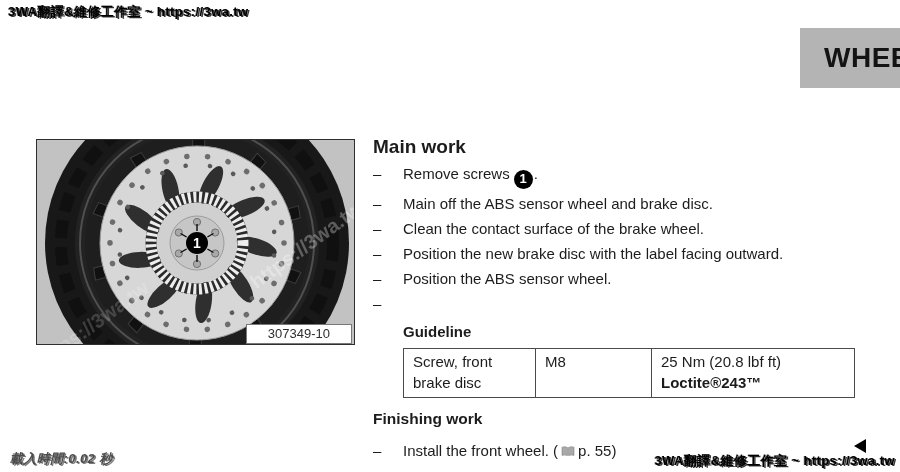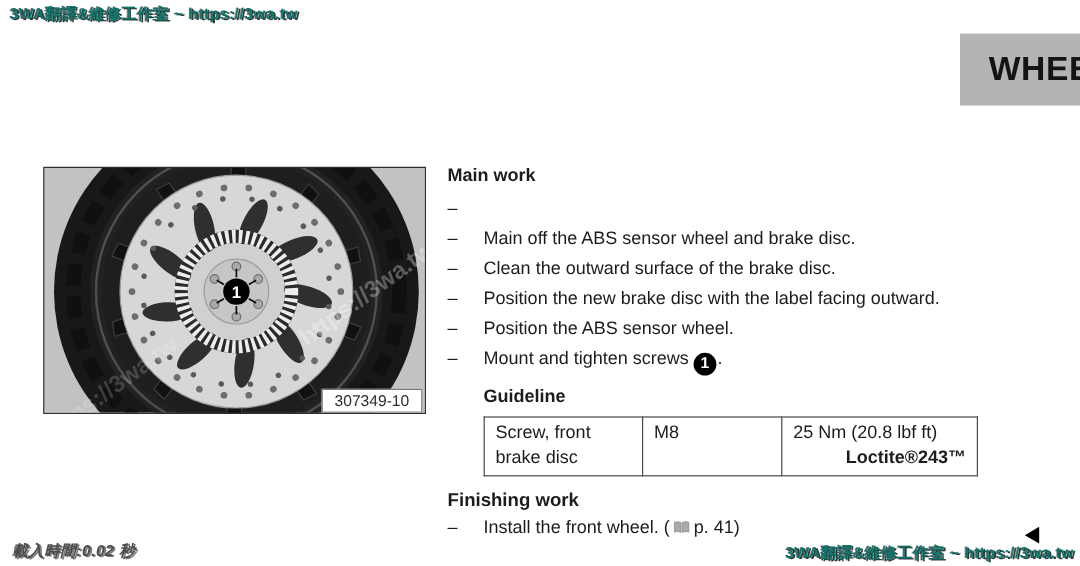--- a/index.html
+++ b/index.html
@@ -7,21 +7,21 @@
   body {
     position:relative;
     background:#ffffff;
     font-family:"Liberation Sans","DejaVu Sans",sans-serif;
     color:#1c1c1c;
   }
 
   
   .wm {
     position:absolute;
-    font-size:13px; font-weight:bold; color:#0f766e;
+    font-size:13px; font-weight:bold; color:#000000;
     letter-spacing:.4px; white-space:nowrap;
     text-shadow:1.6px .8px 0 rgba(20,20,20,.85), -.6px -.4px 0 rgba(60,60,60,.5);
   }
   .wm-top { left:8px; top:3px; }
   .wm-bottom-right { right:5px; bottom:2px; }
   .footer-left {
     position:absolute; left:10px; bottom:4px;
     font-size:13px; font-weight:bold; color:#4c4c4c; letter-spacing:.4px;
     text-shadow:1.4px .8px 0 rgba(90,90,90,.8);
     font-style:italic;
@@ -51,21 +51,21 @@
     position:absolute; left:36px; top:139px;
     width:319px; height:206px;
     border:1px solid #2e2e2e;
     background:#c2c2c2;
     overflow:hidden;
   }
   .figure svg { display:block; }
   .figure-ref {
     position:absolute; right:2px; bottom:0;
     background:#ffffff; border:1px solid #787878;
-    padding:0 10px 1px;
+    padding:0 21px 1px;
     font-size:13px; color:#2e2e2e; line-height:17px;
   }
   .callout-badge {
     position:absolute; left:149px; top:92px;
     width:22px; height:22px; border-radius:50%;
     background:#000; color:#fff;
     font-size:14px; font-weight:bold;
     display:flex; align-items:center; justify-content:center;
   }
   .photo-wm {
@@ -74,43 +74,43 @@
     transform:rotate(-36deg); pointer-events:none;
   }
   .photo-wm.a { right:-18px; top:94px; }
   .photo-wm.b { left:-10px; bottom:8px; color:rgba(255,255,255,.18); }
 
   
   .content {
     position:absolute; left:373px; top:137px; width:500px;
     font-size:15px; line-height:20px;
   }
-  .work-heading { font-size:15px; font-weight:bold; margin-bottom:7px; }
+  .work-heading { font-size:19px; font-weight:bold; margin-bottom:7px; }
   .steps { list-style:none; }
   .steps li { display:flex; margin-bottom:5px; }
   .dash { width:30px; flex-shrink:0; }
   .callout {
     display:inline-flex; width:19px; height:19px; border-radius:50%;
     background:#000; color:#fff; font-size:13px; font-weight:bold;
     align-items:center; justify-content:center;
     vertical-align:-4px; margin:0 1px 0 4px;
   }
   .guideline-label { margin:8px 0 6px 30px;font-weight:bold; }
   table.guideline {
-    margin-left:30px; width:412px;
+    margin-left:30px; width:452px;
     border-collapse:collapse; table-layout:fixed;
   }
   table.guideline td {
     border:1px solid #4a4a4a; vertical-align:top;
     padding:2px 9px 4px; font-size:15px; line-height:21px;
   }
   td.c-item { width:132px; }
   td.c-size { width:116px;margin-top:28px; }
-  .torque-note { font-weight:bold; text-align:right; }
-  .finishing-heading { font-size:15.5px; font-weight:bold; margin:11px 0 2px; }
+  .torque-note { font-weight:bold; text-align:left; }
+  .finishing-heading { font-size:15.5px; font-weight:bold; margin:11px 0 12px; }
   .book-icon { display:inline-block; vertical-align:-1px; margin:0 3px; }
 </style>
 </head>
 <body>
 
 <div class="wm wm-top">3WA翻譯&amp;維修工作室 ~ https://3wa.tw</div>
 
 <div class="section-header">
   <span>WHEELS</span>
 </div>
@@ -205,40 +205,40 @@
   <div class="callout-badge">1</div>
   <div class="figure-ref">307349-10</div>
 </div>
 
 <div class="content">
   <div class="work-heading">Main work</div>
 
   <ul class="steps">
     <li>
       <span class="dash">–</span>
+      <span><span>Remove screws</span><span class="callout">1</span><span>.</span></span>
     </li>
     <li>
       <span class="dash">–</span>
       <span>Main off the ABS sensor wheel and brake disc.</span>
     </li>
     <li>
       <span class="dash">–</span>
-      <span>Clean the outward surface of the brake disc.</span>
+      <span>Clean the contact surface of the brake wheel.</span>
     </li>
     <li>
       <span class="dash">–</span>
       <span>Position the new brake disc with the label facing outward.</span>
     </li>
     <li>
       <span class="dash">–</span>
       <span>Position the ABS sensor wheel.</span>
     </li>
     <li>
       <span class="dash">–</span>
-      <span><span>Mount and tighten screws</span><span class="callout">1</span><span>.</span></span>
     </li>
   </ul>
 
   <div class="guideline-label">Guideline</div>
 
   <table class="guideline">
     <tbody>
         <tr>
       <td class="c-item">
         <div>Screw, front</div>
@@ -254,20 +254,20 @@
     </table>
 
   <div class="finishing-heading">Finishing work</div>
   <ul class="steps">
     <li>
       <span class="dash">–</span>
       <span><span>Install the front wheel.</span>
         <span>(</span><svg class="book-icon" width="14" height="11" viewBox="0 0 14 11">
             <path d="M1 1.2 Q3.6 .1 6.5 1.4 L6.5 9.6 Q3.6 8.4 1 9.4 Z" fill="#a9a9a9" stroke="#858585" stroke-width=".6"></path>
             <path d="M13 1.2 Q10.4 .1 7.5 1.4 L7.5 9.6 Q10.4 8.4 13 9.4 Z" fill="#a9a9a9" stroke="#858585" stroke-width=".6"></path>
-          </svg><span>p. 41</span><span>)</span></span>
+          </svg><span>p. 55</span><span>)</span></span>
     </li>
   </ul>
 </div>
 
 <div class="nav-prev"></div>
 <div class="footer-left">載入時間:0.02 秒</div>
 <div class="wm wm-bottom-right">3WA翻譯&amp;維修工作室 ~ https://3wa.tw</div>
 
 </body></html>

